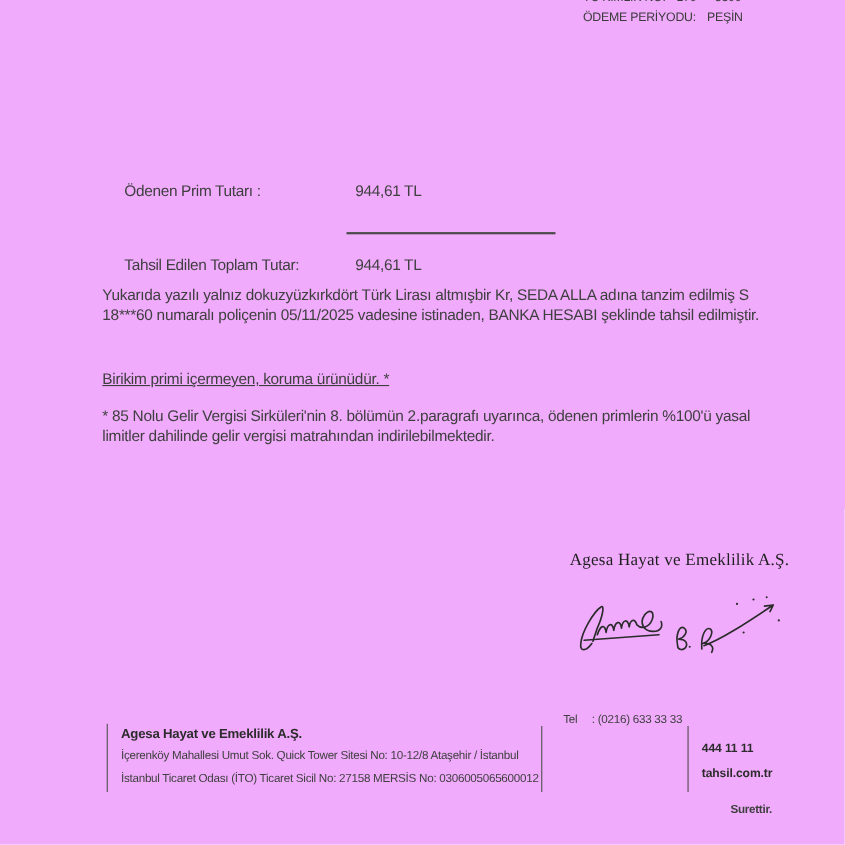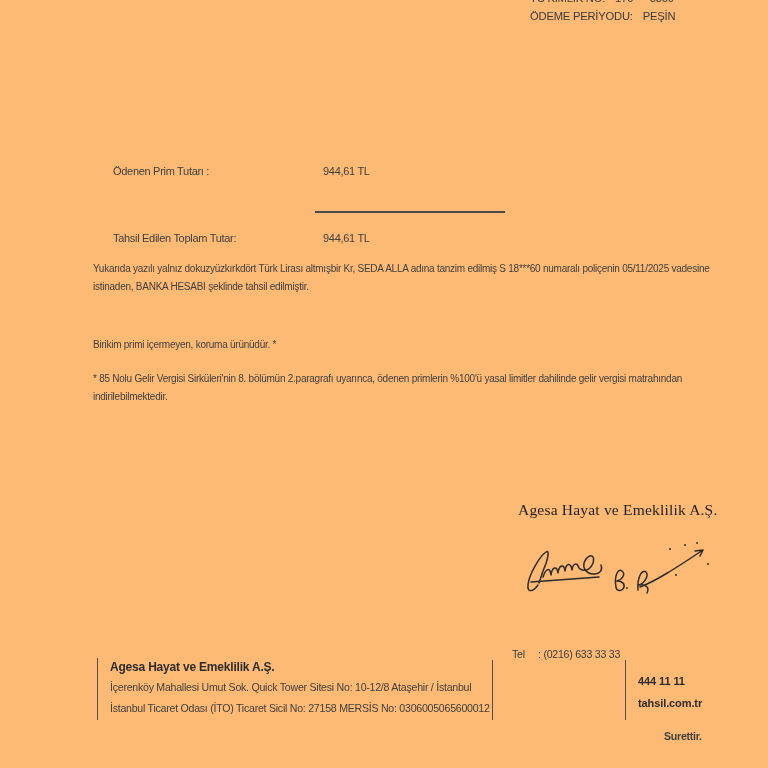--- a/index.html
+++ b/index.html
@@ -1,34 +1,34 @@
 <!DOCTYPE html>
 <html><head>
 <meta charset="utf-8">
 <style>
   * { margin: 0; padding: 0; box-sizing: border-box; }
   html, body { background: #ffffff; }
   .page {
     position: relative;
     width: 768px;
     height: 768px;
-    background: #fdba74;
+    background: #f0abfc;
     overflow: hidden;
     font-family: "Liberation Sans", "DejaVu Sans", sans-serif;
     color: #3b3b3b;
   }
   .abs { position: absolute; }
   .doc-text {
-    font-size: 11px;
+    font-size: 14px;
     letter-spacing: -0.3px;
     color: #3f3f3f;
     white-space: nowrap;
   }
   .doc-par {
-    font-size: 10px;
+    font-size: 14px;
     letter-spacing: -0.25px;
     line-height: 17.5px;
     color: #3f3f3f;
     white-space: normal;
   }
   .hdr-line { font-size: 11.2px; letter-spacing: -0.2px; color: #3a3a3a; white-space: nowrap; }
   .hdr-line .val { margin-left: 10px; }
   .rule-h {
     height: 2px;
     background: #4a4a4a;
@@ -61,21 +61,21 @@
   <div class="abs doc-text" style="left:113px; top:165px;">Ödenen Prim Tutarı :</div>
   <div class="abs doc-text" style="left:323px; top:165px;">944,61 TL</div>
 
   <div class="abs rule-h" style="left:315px; top:211px; width:190px;"></div>
 
   <div class="abs doc-text" style="left:113px; top:232px;">Tahsil Edilen Toplam Tutar:</div>
   <div class="abs doc-text" style="left:323px; top:232px;">944,61 TL</div>
 
   <div class="abs doc-par" style="left:93px; top:260px; width:618px;">Yukarıda yazılı yalnız dokuzyüzkırkdört Türk Lirası altmışbir Kr, SEDA ALLA adına tanzim edilmiş S 18***60 numaralı poliçenin 05/11/2025 vadesine istinaden, BANKA HESABI şeklinde tahsil edilmiştir.</div>
 
-  <div class="abs doc-par" style="left:93px; top:336px; width:618px;">Birikim primi içermeyen, koruma ürünüdür. *</div>
+  <div class="abs doc-par" style="left:93px; top:336px; width:618px;text-decoration:underline;">Birikim primi içermeyen, koruma ürünüdür. *</div>
 
   <div class="abs doc-par" style="left:93px; top:370px; width:594px;">* 85 Nolu  Gelir Vergisi Sirküleri'nin  8. bölümün 2.paragrafı  uyarınca, ödenen primlerin %100'ü yasal limitler dahilinde gelir vergisi matrahından indirilebilmektedir.</div>
 
   <div class="abs serif-title" style="left:518px; top:501px;">Agesa Hayat ve Emeklilik A.Ş.</div>
 
   <svg class="abs" style="left:510px; top:535px;" width="210" height="60" viewBox="0 0 210 60" fill="none" stroke="#2b2b2b" stroke-width="1.5" stroke-linecap="round" stroke-linejoin="round">
 
     <path d="M28,50 C23,57 17,58 18,50 C19,39 30,21 36,17 C40,14 38,25 33,36 L29,48"></path>
     <path d="M33,42 c3,-9 7,-10 8,-2 c1,-8 6,-10 7,-2 c1,-8 6,-10 7,-2 c1,-8 6,-9 7,-1 c1,-7 5,-8 7,-2 c4,4 11,3 14,-5 c2,-7 -2,-10 -7,-4 c-5,7 -1,15 8,15 c6,0 9,-4 7,-9"></path>
     <path d="M21,47 L89,42"></path>

